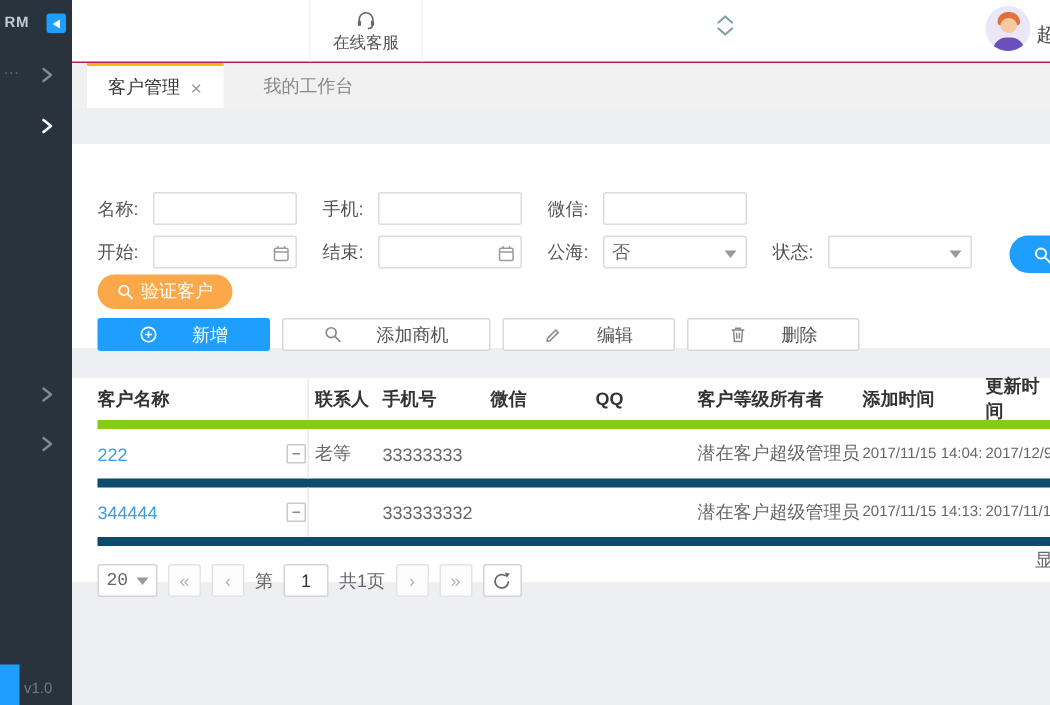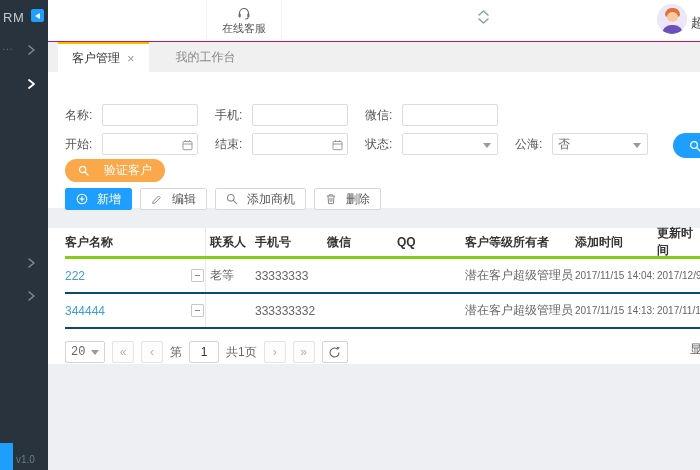--- a/index.html
+++ b/index.html
@@ -2,21 +2,21 @@
 <html><head>
 <meta charset="utf-8">
 <style>
   html,body{margin:0;padding:0;background:#fff;}
   .app{position:relative;width:700px;height:470px;overflow:hidden;background:#edeff3;
        font-family:"Liberation Sans",sans-serif;font-size:12px;color:#333;}
   svg{display:block;}
 
   
   .sidebar{position:absolute;left:0;top:0;width:48px;height:470px;background:#28333e;}
-  .logo{position:absolute;left:3px;top:10px;font-size:13px;font-weight:normal;color:#c3cad1;letter-spacing:.5px;}
+  .logo{position:absolute;left:3px;top:10px;font-size:10px;font-weight:bold;color:#c3cad1;letter-spacing:.5px;}
   .collapse-btn{position:absolute;left:31px;top:9px;width:13px;height:13px;background:#1e9fff;border-radius:2px;
                 display:flex;align-items:center;justify-content:center;cursor:pointer;}
   .collapse-tri{width:0;height:0;border-top:3.5px solid transparent;border-bottom:3.5px solid transparent;border-right:5px solid #fff;}
   .side-item{position:absolute;left:0;width:48px;height:26px;cursor:pointer;}
   .side-item .chev{position:absolute;left:26px;top:7px;}
   .menu-dots{position:absolute;left:2px;top:40px;color:#5f6d79;font-size:11px;}
   .version{position:absolute;left:16px;bottom:5px;color:#6d7b87;font-size:10px;}
   .corner-widget{position:absolute;left:0;bottom:0;width:13px;height:27px;background:#1e9fff;}
 
   
@@ -33,47 +33,47 @@
 
   
   .tabs{position:absolute;left:48px;top:42px;width:652px;height:30px;background:#f0f0f0;display:flex;align-items:flex-end;}
   .tab{height:30px;line-height:30px;padding:0 14px;color:#888;margin-left:13px;cursor:pointer;white-space:nowrap;}
   .tab.active{background:#fff;border-top:2px solid #ffb800;height:28px;line-height:27px;color:#333;margin-left:10px;
               display:flex;align-items:center;gap:7px;}
   .tab-close{color:#999;font-size:13px;cursor:pointer;}
 
   
   .main{position:absolute;left:48px;top:72px;width:652px;height:398px;}
-  .form-panel{background:#fff;height:136px;position:relative;padding-left:17px;box-sizing:border-box;}
+  .form-panel{background:#fff;height:136px;position:relative;padding-left:17px;box-sizing:border-box;margin-top:24px;}
   .frow{display:flex;align-items:center;}
   .frow1{padding-top:32px;}
   .frow2{margin-top:7px;}
   .fgroup{display:flex;align-items:center;width:150px;flex:none;}
   .flabel{width:37px;color:#555;flex:none;}
   .finput{width:96px;height:22px;border:1px solid #dcdcdc;border-radius:2px;background:#fff;box-sizing:border-box;
           position:relative;display:flex;align-items:center;padding:0 5px;color:#666;}
   .finput .cal{position:absolute;right:4px;top:5px;}
   .fselect .caret{position:absolute;right:6px;top:9px;width:0;height:0;
                   border-left:4px solid transparent;border-right:4px solid transparent;border-top:5px solid #999;}
   .search-btn{position:absolute;left:625px;top:61px;height:25px;border:none;border-radius:13px;background:#1e9fff;color:#fff;
               display:inline-flex;align-items:center;gap:5px;padding:0 16px;font-size:12px;cursor:pointer;white-space:nowrap;}
-  .verify-btn{display:inline-flex;align-items:center;gap:15px;height:23px;margin-top:4px;border:none;border-radius:12px;
+  .verify-btn{display:inline-flex;align-items:center;gap:5px;height:23px;margin-top:4px;border:none;border-radius:12px;
               background:#fba84b;color:#fff;padding:0 13px;font-size:12px;cursor:pointer;}
   .toolbar{display:flex;gap:8px;margin-top:6px;}
-  .tbtn{height:22px;display:inline-flex;align-items:center;gap:9px;padding:0 10px;background:#fff;border:1px solid #d8d8d8;
+  .tbtn{height:22px;display:inline-flex;align-items:center;gap:23px;padding:0 27px;background:#fff;border:1px solid #d8d8d8;
         border-radius:2px;color:#555;font-size:12px;cursor:pointer;white-space:nowrap;}
   .tbtn.primary{background:#1e9fff;border-color:#1e9fff;color:#fff;}
   .tbtn svg{color:#8a8a8a;}
   .tbtn.primary svg{color:#fff;}
 
   
   .table-panel{background:#fff;margin-top:20px;height:136px;position:relative;padding-left:17px;box-sizing:border-box;}
   .trow{display:flex;align-items:center;}
-  .thead{height:28px;border-bottom:3px solid #84cc16;font-weight:bold;color:#333;}
-  .tdata{height:33px;border-bottom:2px solid #0c4a6e;color:#666;}
+  .thead{height:28px;border-bottom:6px solid #84cc16;font-weight:bold;color:#333;}
+  .tdata{height:33px;border-bottom:6px solid #0c4a6e;color:#666;}
   .c-name{width:126px;flex:none;}
   .c-exp{width:14px;flex:none;height:100%;display:flex;align-items:center;border-right:1px solid #eaeaea;}
   .c-contact{width:45px;flex:none;padding-left:4px;}
   .c-phone{width:72px;flex:none;}
   .c-wechat{width:70px;flex:none;}
   .c-qq{width:68px;flex:none;}
   .c-level{width:48px;flex:none;}
   .c-owner{width:62px;flex:none;}
   .c-added{width:82px;flex:none;}
   .c-updated{flex:1;min-width:0;}
@@ -221,30 +221,30 @@
               <svg width="11" height="12" viewBox="0 0 11 12">
                   <rect x="1" y="2.5" width="9" height="8.2" rx="1" fill="none" stroke="#9a9a9a"></rect>
                   <line x1="1" y1="5" x2="10" y2="5" stroke="#9a9a9a"></line>
                   <line x1="3.3" y1="1" x2="3.3" y2="3" stroke="#9a9a9a"></line>
                   <line x1="7.7" y1="1" x2="7.7" y2="3" stroke="#9a9a9a"></line>
                 </svg>
             </span>
           </div>
         </div>
         <div class="fgroup">
+          <span class="flabel">公海:</span>
+          <div class="finput fselect">
+            <span>否</span>
+            <span class="caret"></span>
+          </div>
+        </div>
+        <div class="fgroup">
           <span class="flabel">状态:</span>
           <div class="finput fselect">
             <span></span>
-            <span class="caret"></span>
-          </div>
-        </div>
-        <div class="fgroup">
-          <span class="flabel">公海:</span>
-          <div class="finput fselect">
-            <span>否</span>
             <span class="caret"></span>
           </div>
         </div>
       </div>
 
       <button class="search-btn">
         <span>
           <svg width="12" height="12" viewBox="0 0 12 12">
               <circle cx="5" cy="5" r="3.4" fill="none" stroke="#fff" stroke-width="1.3"></circle>
               <line x1="7.6" y1="7.6" x2="11" y2="11" stroke="#fff" stroke-width="1.3" stroke-linecap="round"></line>
@@ -270,33 +270,33 @@
                 <circle cx="6" cy="6" r="4.8" fill="none" stroke="currentColor" stroke-width="1.1"></circle>
                 <line x1="6" y1="3.6" x2="6" y2="8.4" stroke="currentColor" stroke-width="1.1"></line>
                 <line x1="3.6" y1="6" x2="8.4" y2="6" stroke="currentColor" stroke-width="1.1"></line>
               </svg>
           </span>
           <span>新增</span>
         </button>
         <button class="tbtn">
           <span>
             <svg width="12" height="12" viewBox="0 0 12 12">
-                <path d="M2 8.6 L7.6 3 L9.2 4.6 L3.6 10.2 L1.8 10.5 Z" fill="none" stroke="currentColor" stroke-width="1"></path>
-              </svg>
-          </span>
-          <span>编辑</span>
-        </button>
-        <button class="tbtn">
-          <span>
-            <svg width="12" height="12" viewBox="0 0 12 12">
                 <circle cx="4.8" cy="4.8" r="3.3" fill="none" stroke="currentColor" stroke-width="1.1"></circle>
                 <line x1="7.3" y1="7.3" x2="10.6" y2="10.6" stroke="currentColor" stroke-width="1.1" stroke-linecap="round"></line>
               </svg>
           </span>
           <span>添加商机</span>
+        </button>
+        <button class="tbtn">
+          <span>
+            <svg width="12" height="12" viewBox="0 0 12 12">
+                <path d="M2 8.6 L7.6 3 L9.2 4.6 L3.6 10.2 L1.8 10.5 Z" fill="none" stroke="currentColor" stroke-width="1"></path>
+              </svg>
+          </span>
+          <span>编辑</span>
         </button>
         <button class="tbtn">
           <span>
             <svg width="12" height="12" viewBox="0 0 12 12">
                 <line x1="1.8" y1="3" x2="10.2" y2="3" stroke="currentColor"></line>
                 <path d="M4.5 3 V1.8 H7.5 V3" fill="none" stroke="currentColor"></path>
                 <path d="M3 3 L3.6 10.6 H8.4 L9 3" fill="none" stroke="currentColor"></path>
                 <line x1="5" y1="4.8" x2="5.2" y2="8.8" stroke="currentColor"></line>
                 <line x1="7" y1="4.8" x2="6.8" y2="8.8" stroke="currentColor"></line>
               </svg>

